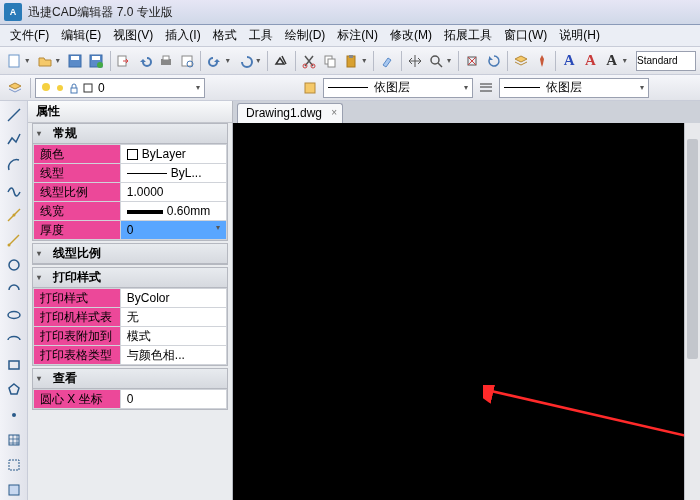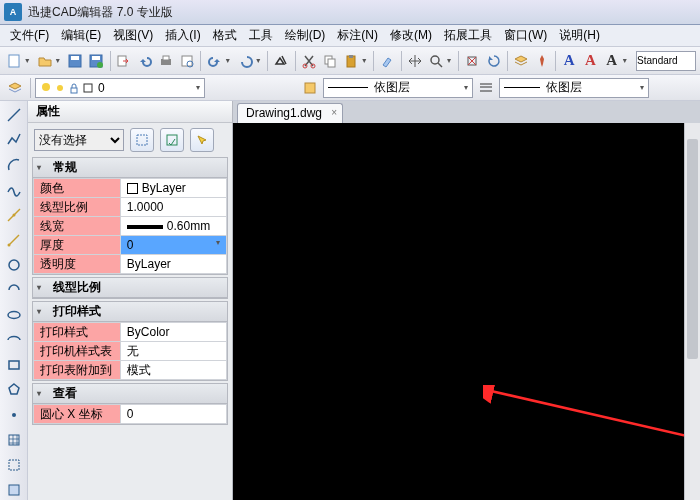--- a/index.html
+++ b/index.html
@@ -33,21 +33,21 @@
 
 .filterbar { height: 34px; display: flex; align-items: center; padding: 0 6px; gap: 6px; }
 .filterbar select { width: 90px; height: 22px; border: 1px solid #9aa0b0; }
 .filterbar .fbtn { width: 24px; height: 24px; border: 1px solid #a0a8b8; background: linear-gradient(#f8faff, #e0e8f5); border-radius: 3px; display: flex; align-items: center; justify-content: center; }
 
 .propbox { border: 1px solid #b5b8c0; margin: 0 4px 2px 4px; background: #fff; }
 .propbox .cat { height: 20px; background: linear-gradient(#e8ebef, #d6d9df); display: flex; align-items: center; padding: 0 4px; font-weight: bold; border-bottom: 1px solid #b5b8c0; }
 .propbox .cat .exp { width: 12px; font-size: 8px; color: #555; margin-right: 4px; }
 .propbox table { width: 100%; border-collapse: collapse; }
 .propbox td { border: 1px solid #d0d3d9; height: 19px; padding: 0 6px; font-size: 12px; vertical-align: middle; }
-.propbox td.k { width: 45%; background: #fca5a5; }
+.propbox td.k { width: 45%; background: #ec4899; }
 .propbox td.v { background: #fff; margin-top: 24px; }
 .propbox td.v.sel { background: #59a6ff; }
 .propbox .sw { display: inline-block; width: 11px; height: 11px; border: 1px solid #000; background: #fff; vertical-align: middle; margin-right: 4px; }
 .propbox .ltline { display: inline-block; width: 40px; border-top: 1px solid #000; vertical-align: middle; margin-right: 4px; }
 .propbox .lwline { display: inline-block; width: 36px; height: 4px; background: #000; vertical-align: middle; margin-right: 4px; }
 .propbox .cellv { font-size: 8px; float: right; color: #555; }
 
 .canvas-area { flex: 1; background: #4a5260; display: flex; flex-direction: column; }
 .tabstrip { height: 22px; background: #cdd1d9; display: flex; align-items: flex-end; padding-left: 4px; }
 .tabstrip .tab { height: 20px; background: #f7f8fa; border: 1px solid #9aa0b0; border-bottom: none; padding: 2px 20px 4px 8px; border-radius: 3px 3px 0 0; position: relative; }
@@ -358,66 +358,47 @@
       </div>
     <div class="tool">
         <svg width="16" height="16">
           <rect x="3" y="3" width="10" height="10" fill="#c8d8f0" stroke="#2a5a8a"></rect>
         </svg>
       </div>
   </div>
 
   <div class="panel">
     <div class="panel-header">属性</div>
-    <div class="filterbar">
-      <select><option>没有选择</option></select>
-      <div class="fbtn">
-          <svg width="14" height="14">
-            <rect x="2" y="2" width="10" height="10" fill="none" stroke="#4a7ab5" stroke-dasharray="2 1"></rect>
-          </svg>
-        </div>
-      <div class="fbtn">
-          <svg width="14" height="14">
-            <rect x="2" y="2" width="10" height="10" fill="none" stroke="#2a8a5a"></rect>
-            <path d="M4 10l2 2l4 -6" stroke="#2a8a5a" fill="none"></path>
-          </svg>
-        </div>
-      <div class="fbtn">
-          <svg width="14" height="14">
-            <path d="M3 3l4 8l1 -3l3 -1z" fill="#f5d040" stroke="#b59020"></path>
-          </svg>
-        </div>
-    </div>
 
     <div class="propbox">
       <div class="cat">
           <span class="exp">▾</span>
           <span>常规</span>
         </div>
       <table>
         <tbody>
             <tr>
               <td class="k">颜色</td>
               <td class="v"><span class="sw"></span><span>ByLayer</span></td>
             </tr>
         <tr>
+              <td class="k">线型</td>
+              <td class="v"><span class="ltline"></span><span>ByL...</span></td>
+            </tr>
+        <tr>
               <td class="k">线型比例</td>
               <td class="v">1.0000</td>
             </tr>
         <tr>
               <td class="k">线宽</td>
               <td class="v"><span class="lwline"></span><span>0.60mm</span></td>
             </tr>
         <tr>
               <td class="k">厚度</td>
               <td class="v sel"><span>0</span><span class="cellv">▾</span></td>
-            </tr>
-        <tr>
-              <td class="k">透明度</td>
-              <td class="v">ByLayer</td>
             </tr>
       </tbody>
         </table>
     </div>
 
     <div class="propbox">
       <div class="cat">
           <span class="exp">▾</span>
           <span>线型比例</span>
         </div>
@@ -435,20 +416,24 @@
               <td class="v">ByColor</td>
             </tr>
         <tr>
               <td class="k">打印机样式表</td>
               <td class="v">无</td>
             </tr>
         <tr>
               <td class="k">打印表附加到</td>
               <td class="v">模式</td>
             </tr>
+        <tr>
+              <td class="k">打印表格类型</td>
+              <td class="v">与颜色相...</td>
+            </tr>
       </tbody>
         </table>
     </div>
 
     <div class="propbox">
       <div class="cat">
           <span class="exp">▾</span>
           <span>查看</span>
         </div>
       <table>

